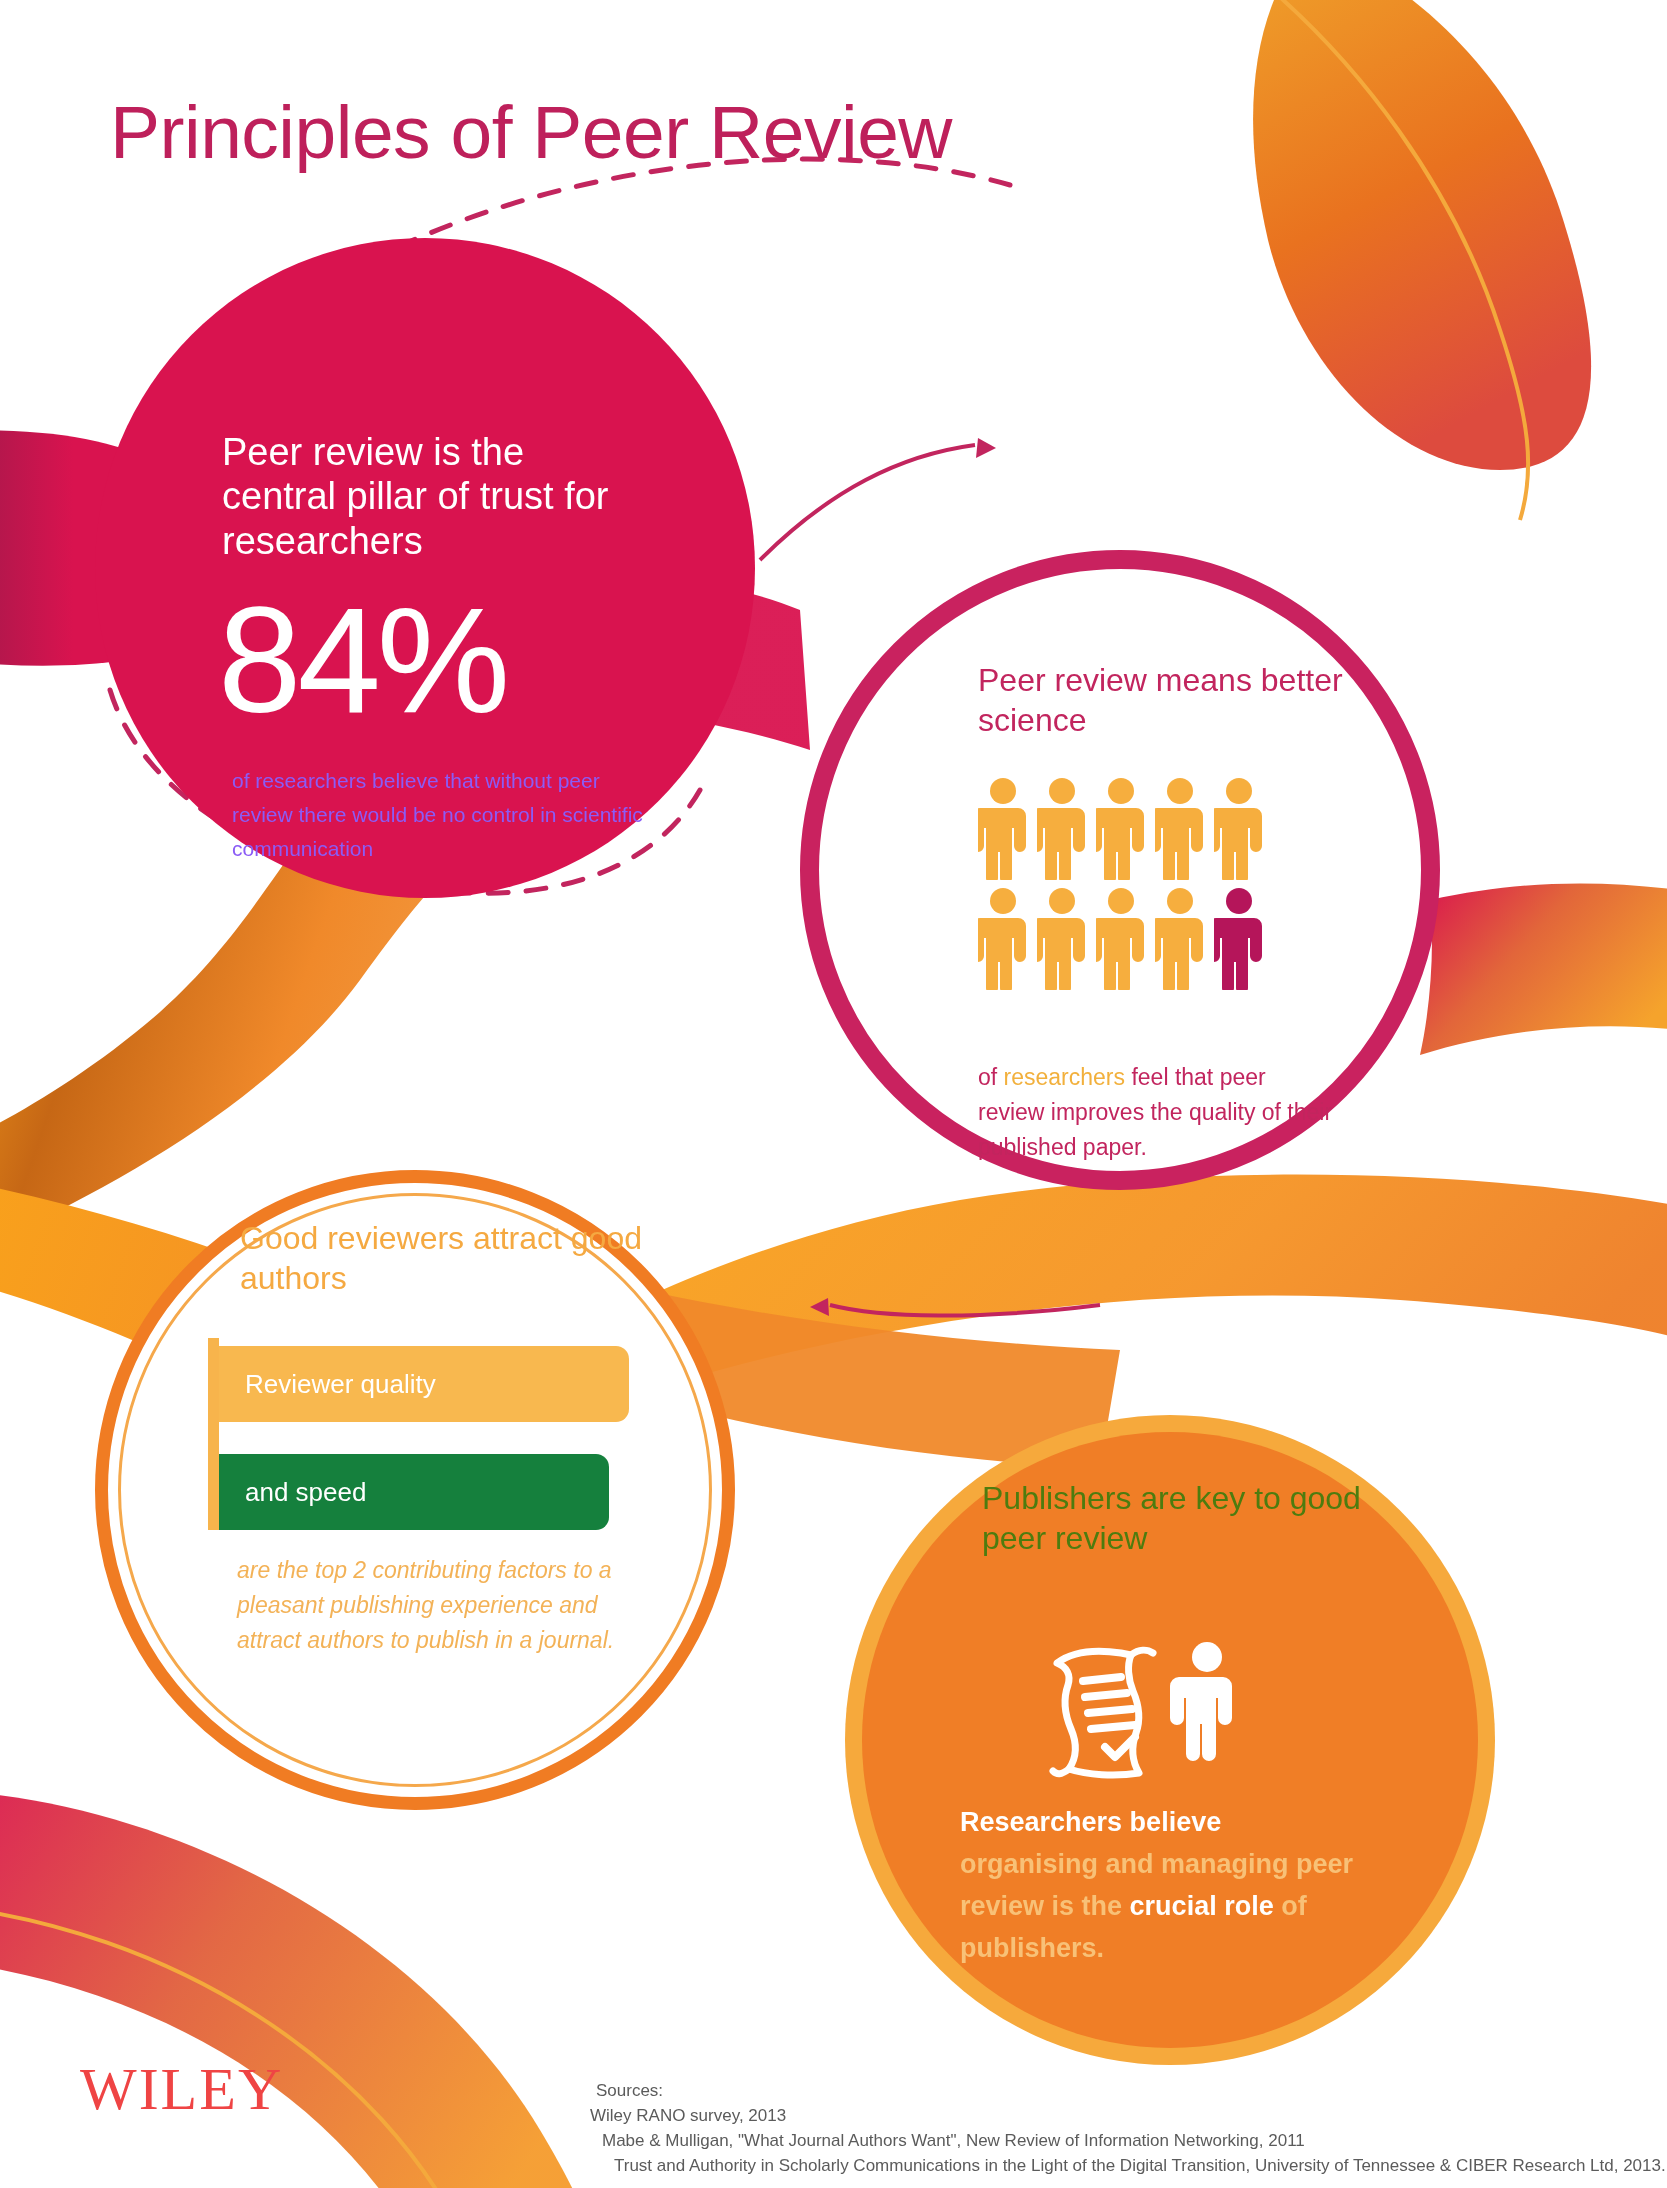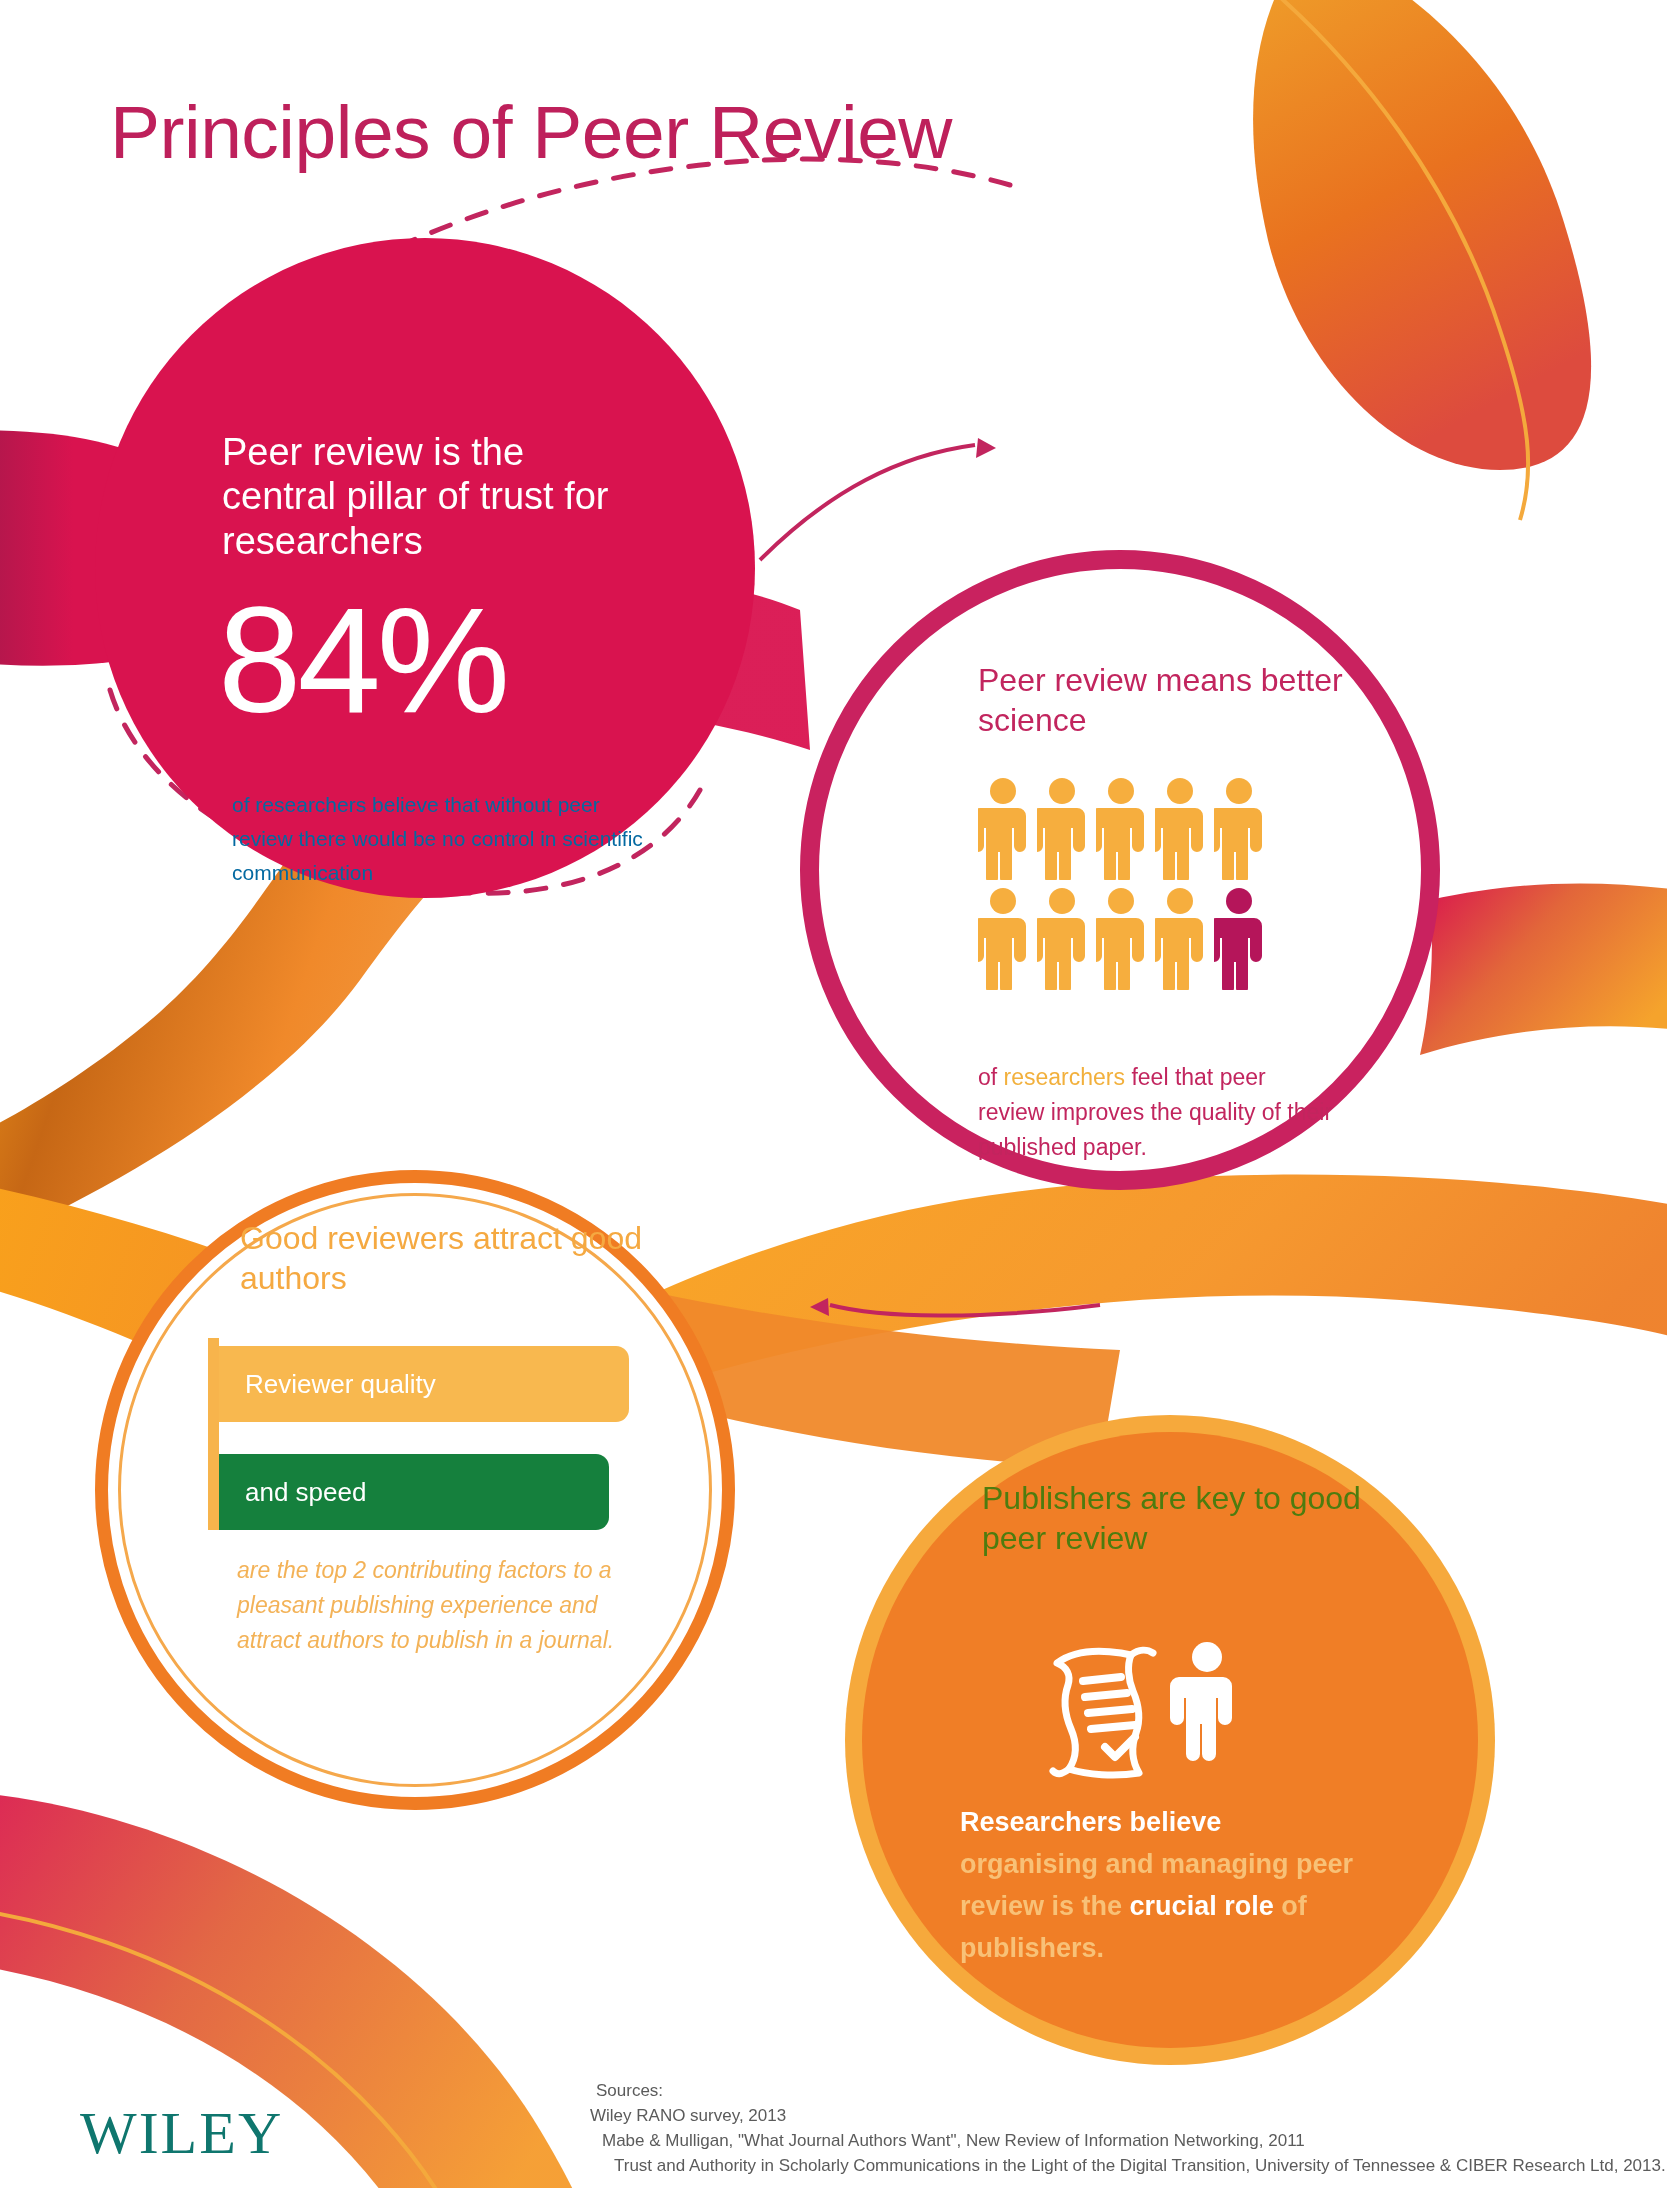--- a/index.html
+++ b/index.html
@@ -26,22 +26,22 @@
   .pink-head{
     position:absolute;left:222px;top:430px;width:420px;
     color:#ffffff;font-size:38px;line-height:1.17;font-weight:400;
   }
   .pink-stat{
     position:absolute;left:218px;top:585px;width:460px;
     color:#ffffff;font-size:150px;line-height:1;font-weight:400;
     letter-spacing:-4px;
   }
   .pink-note{
-    position:absolute;left:232px;top:788px;width:420px;
-    color:#0369a1;font-size:21px;line-height:1.62;font-weight:400;
+    position:absolute;left:232px;top:764px;width:420px;
+    color:#8b5cf6;font-size:21px;line-height:1.62;font-weight:400;
   }
 
   
   .ring-magenta{
     position:absolute;left:800px;top:550px;width:640px;height:640px;
     border-radius:50%;
     border:19px solid #C9225F;background:#ffffff;box-sizing:border-box;
   }
   .ring-magenta-inner{
     position:absolute;left:822px;top:572px;width:596px;height:596px;
@@ -109,21 +109,21 @@
   .pk-note{
     position:absolute;left:960px;top:1802px;width:400px;
     font-size:27px;line-height:1.55;font-weight:700;color:#F8C177;
   }
   .pk-note .w{color:#ffffff;}
 
   
   .wiley{
     position:absolute;left:80px;top:2055px;
     font-family:"Liberation Serif","DejaVu Serif",serif;
-    font-size:60px;letter-spacing:2px;color:#0f766e;font-weight:400;margin-top:44px;
+    font-size:60px;letter-spacing:2px;color:#ef4444;font-weight:400;
   }
   .sources{
     position:absolute;left:578px;top:2078px;
     color:#5B5B5B;font-size:17px;line-height:1.48;
   }
   .sources .s1{margin-left:18px;}
   .sources .s2{margin-left:12px;}
   .sources .s3{margin-left:24px;}
   .sources .s4{margin-left:36px;}
 </style>

